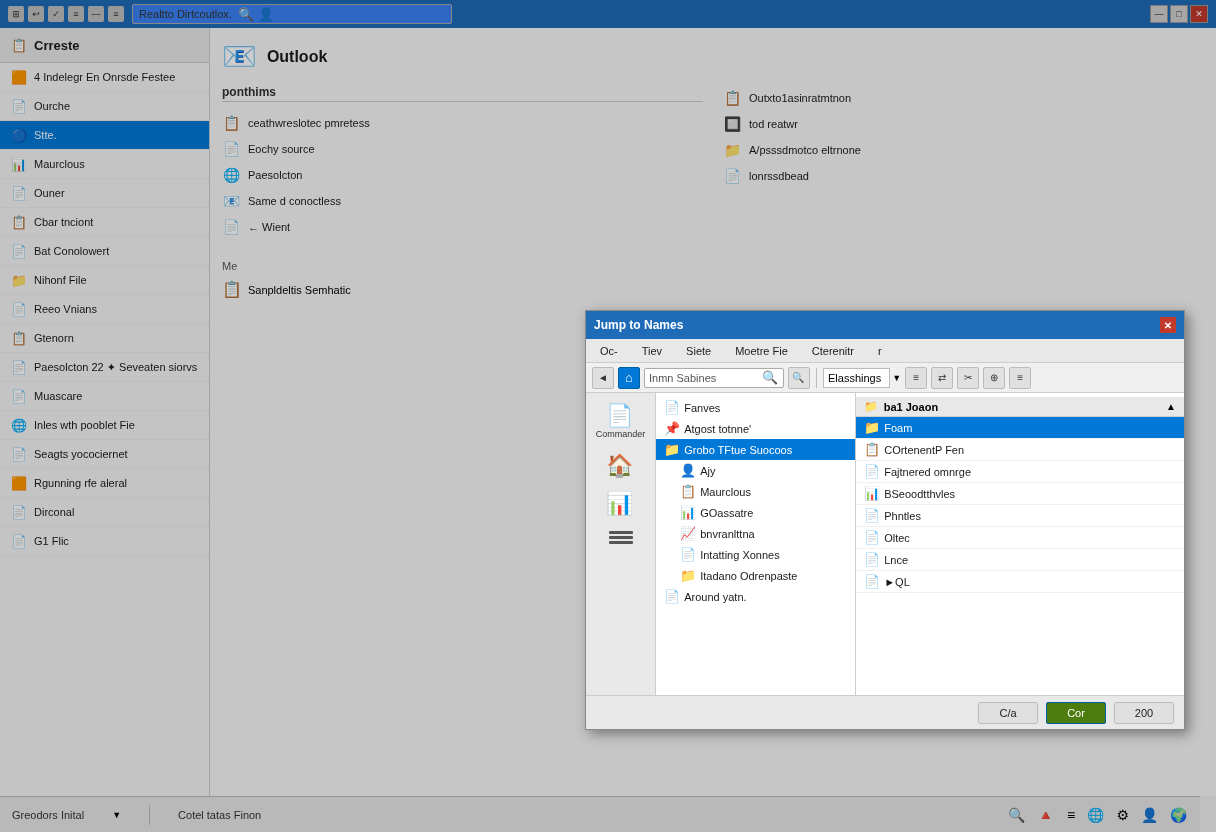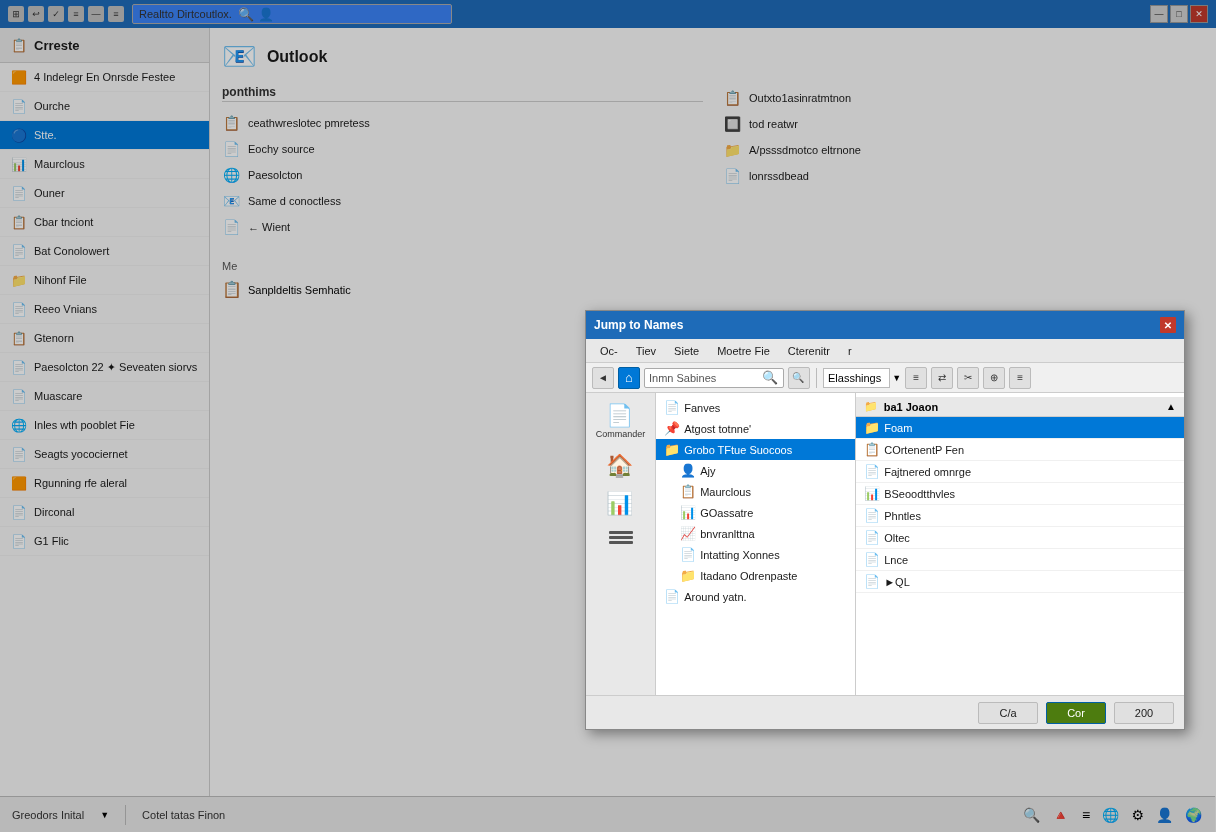--- a/index.html
+++ b/index.html
@@ -166,28 +166,28 @@
     .section-item-icon {
       width: 20px; height: 20px;
       flex-shrink: 0;
       display: flex; align-items: center; justify-content: center;
       font-size: 14px;
     }
 
     
     .status-bar {
       position: absolute;
-      bottom: 0; left: 0; right: 1px;
+      bottom: 0; left: 0; right: 16px;
       height: 36px;
       background: #e8e8e8;
       border-top: 1px solid #bbb;
       display: flex;
       align-items: center;
       padding: 0 12px;
-      gap: 16px;
+      gap: 28px;
     }
 
     .status-item {
       display: flex;
       align-items: center;
       gap: 4px;
       font-size: 11px;
       color: #333;
     }
 
@@ -235,21 +235,21 @@
       border-radius: 1px;
     }
 
     .modal-menu-bar {
       height: 24px;
       background: #e8e8e8;
       border-bottom: 1px solid #ccc;
       display: flex;
       align-items: center;
       padding: 0 6px;
-      gap: 2px;
+      gap: 8px;
       flex-shrink: 0;
     }
 
     .modal-menu-item {
       padding: 2px 8px;
       font-size: 11px;
       color: #1a1a1a;
       cursor: pointer;
       border-radius: 2px;
     }

